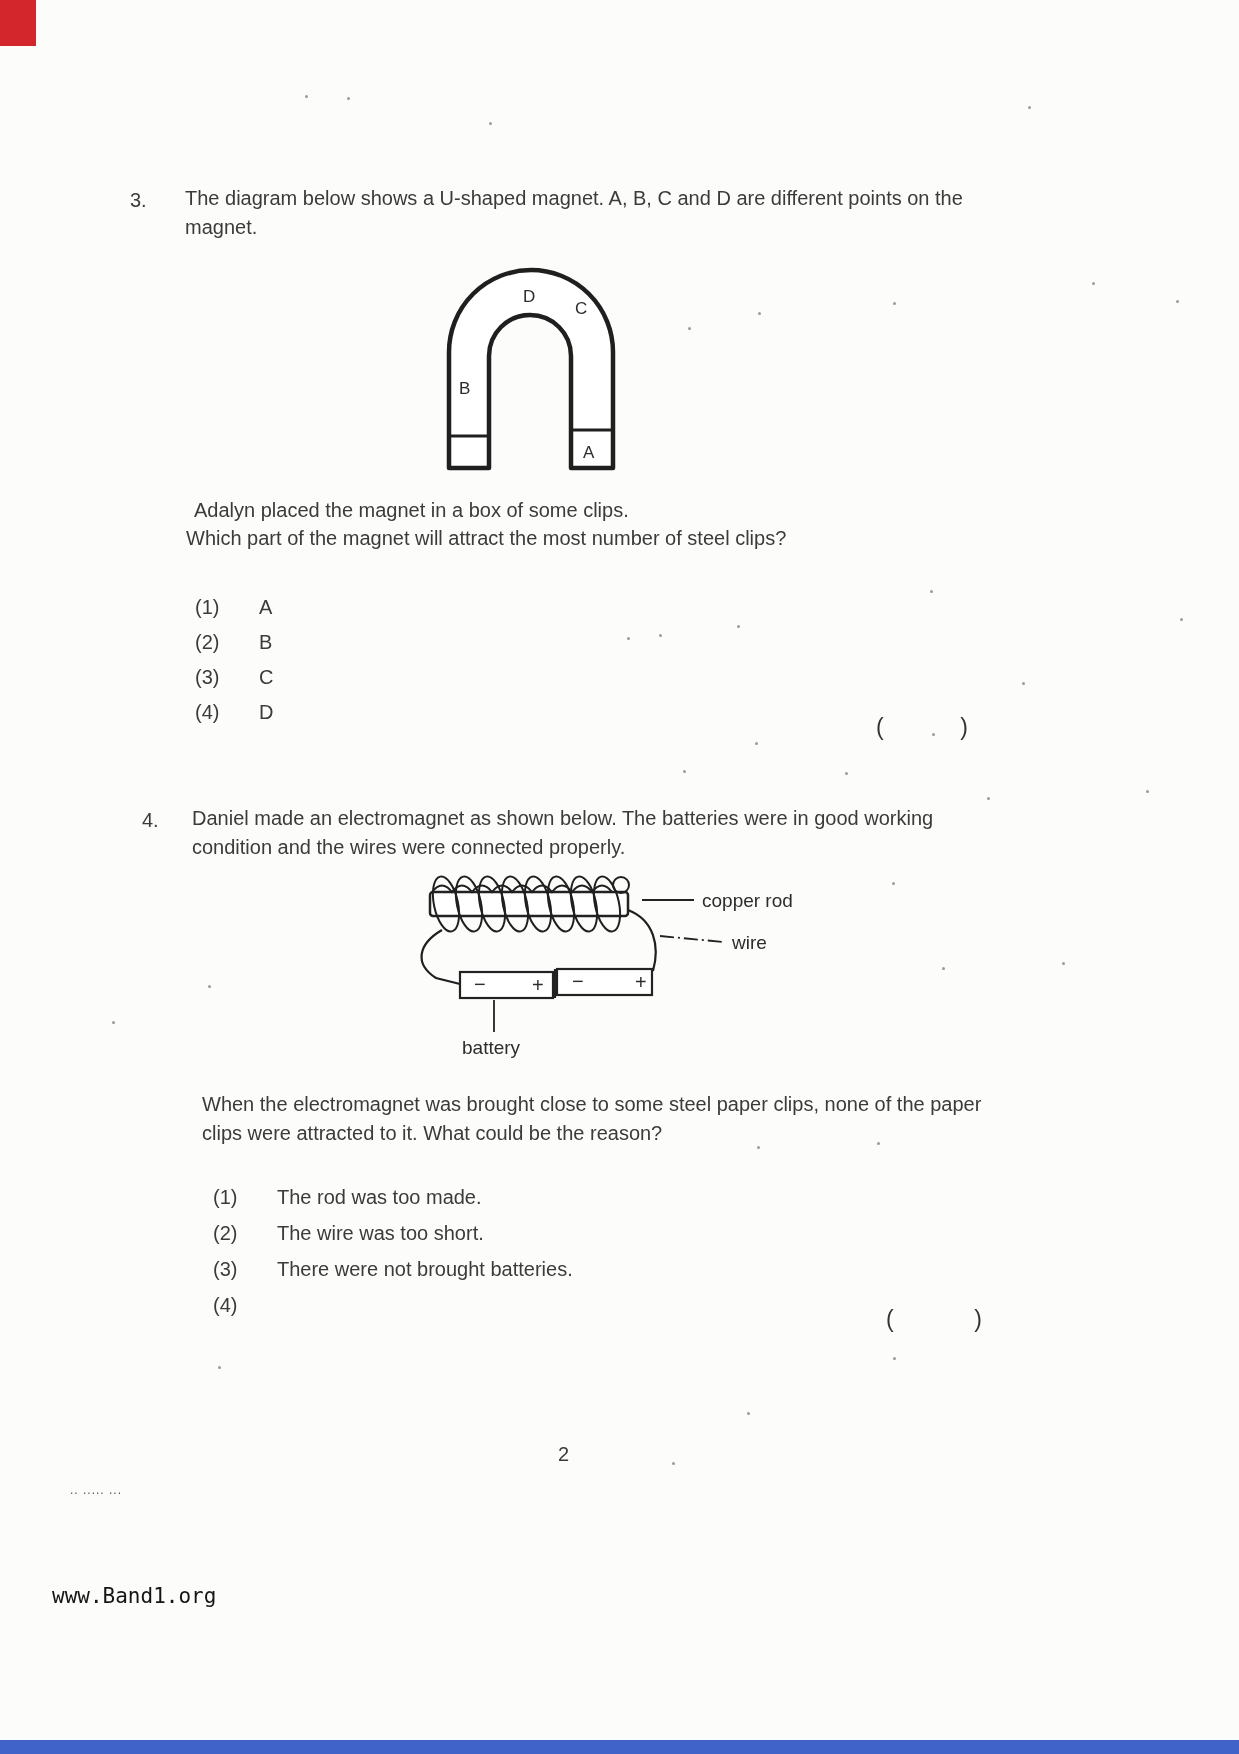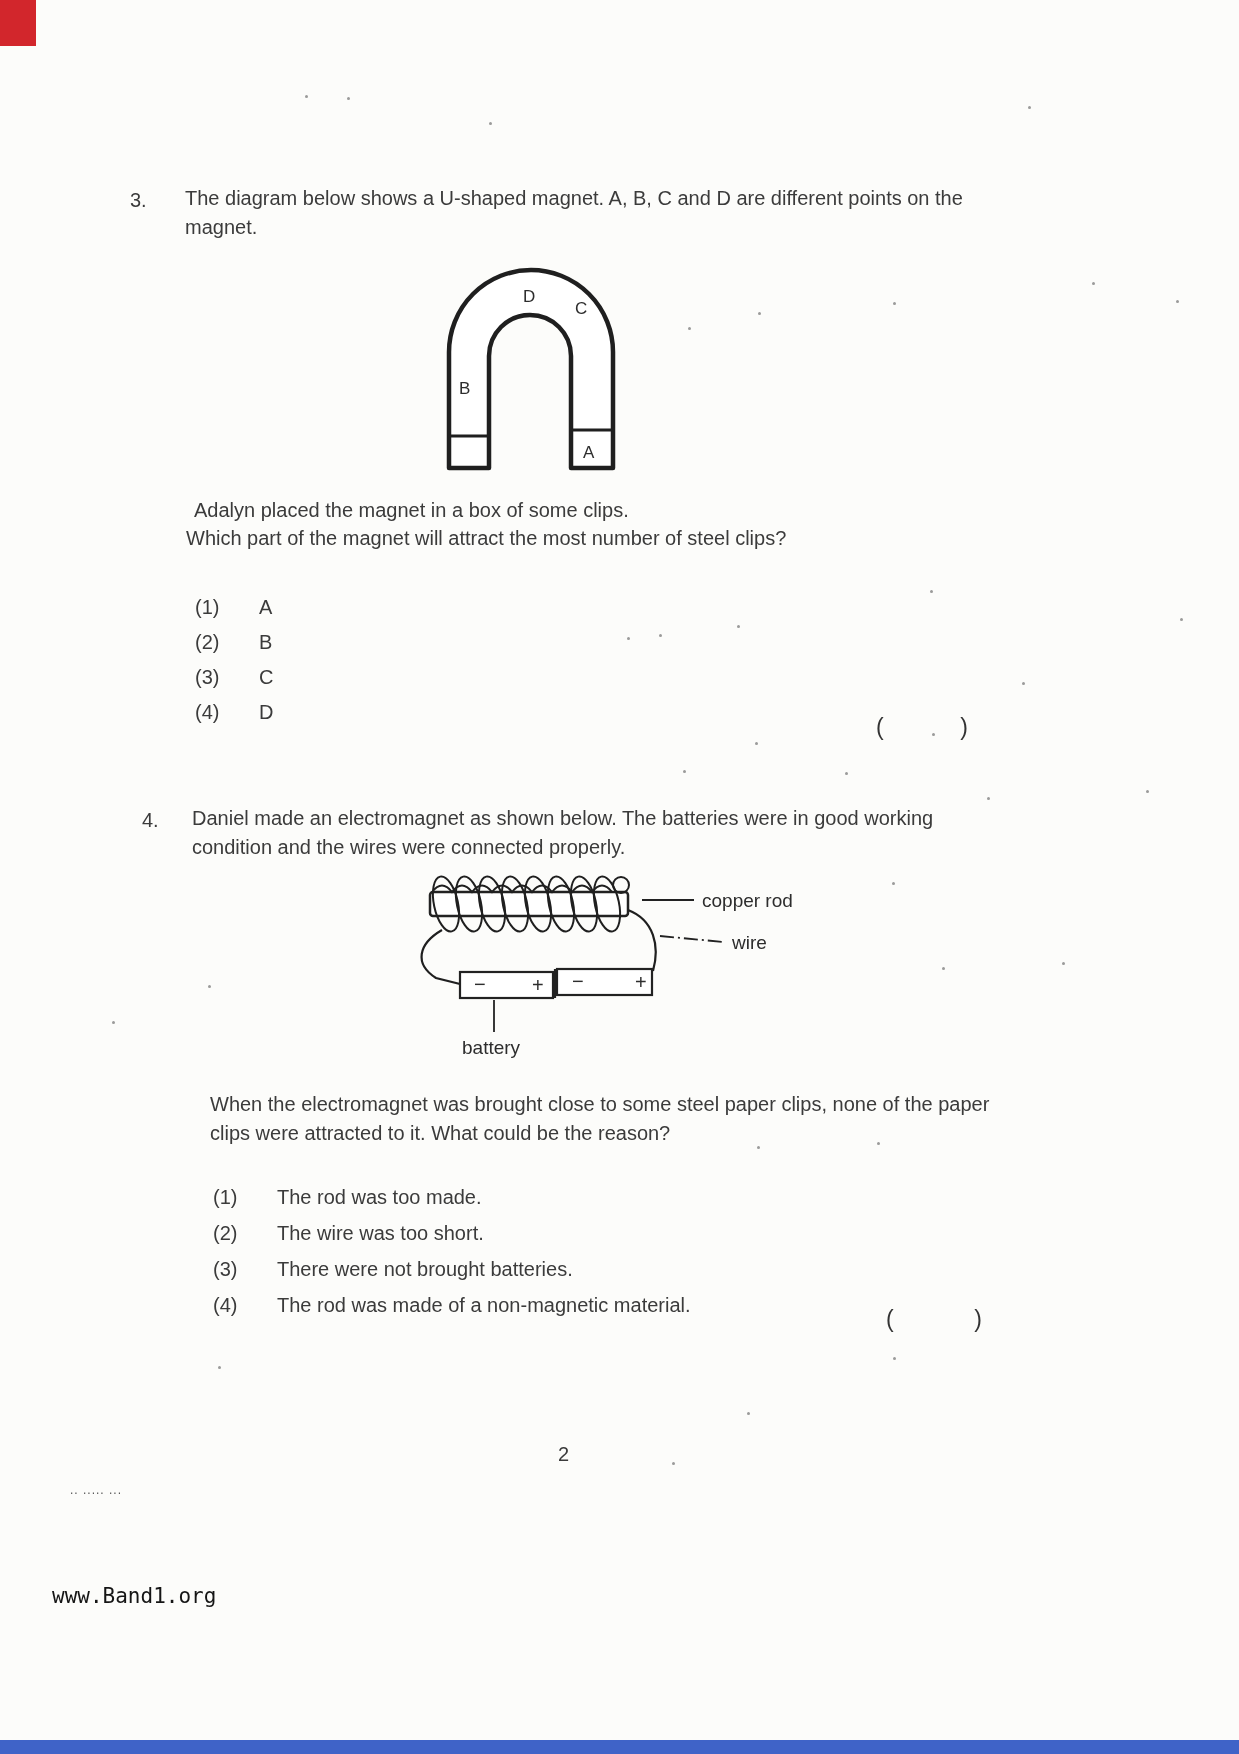--- a/index.html
+++ b/index.html
@@ -142,38 +142,37 @@
       <text x="233" y="117" font-size="20">+</text>
 
       <line x1="240" y1="28" x2="292" y2="28" stroke="#222" stroke-width="1.8"></line>
       <text x="300" y="35" font-size="19">copper rod</text>
       <line x1="258" y1="64" x2="322" y2="70" stroke="#222" stroke-width="1.8" stroke-dasharray="14 4 2 4"></line>
       <text x="330" y="77" font-size="19">wire</text>
       <line x1="92" y1="128" x2="92" y2="160" stroke="#222" stroke-width="1.8"></line>
       <text x="60" y="182" font-size="19">battery</text>
     </svg>
 
-    <div class="txt" style="left:210px;top:1090px;width:785px">When the electromagnet was brought close to some steel paper clips, none of the paper clips were attracted to it. What could be the reason?</div>
+    <div class="txt" style="left:202px;top:1090px;width:785px">When the electromagnet was brought close to some steel paper clips, none of the paper clips were attracted to it. What could be the reason?</div>
 
     <div class="abs" style="left:213px;top:1186px">
       <div class="opt-row q4">
         <span class="opt-num">(1)</span>
         <span>The rod was too made.</span>
       </div>
       <div class="opt-row q4">
         <span class="opt-num">(2)</span>
         <span>The wire was too short.</span>
       </div>
       <div class="opt-row q4">
         <span class="opt-num">(3)</span>
         <span>There were not brought batteries.</span>
       </div>
       <div class="opt-row q4">
         <span class="opt-num">(4)</span>
-        <span>The rod was made of a non-magnetic material.</span>
       </div>
     </div>
 
     <div class="bracket" style="left:886px;top:1306px;width:96px">
       <span>(</span>
       <span>)</span>
     </div>
   </section>
 
   <div class="txt" style="left:558px;top:1440px">2</div>

